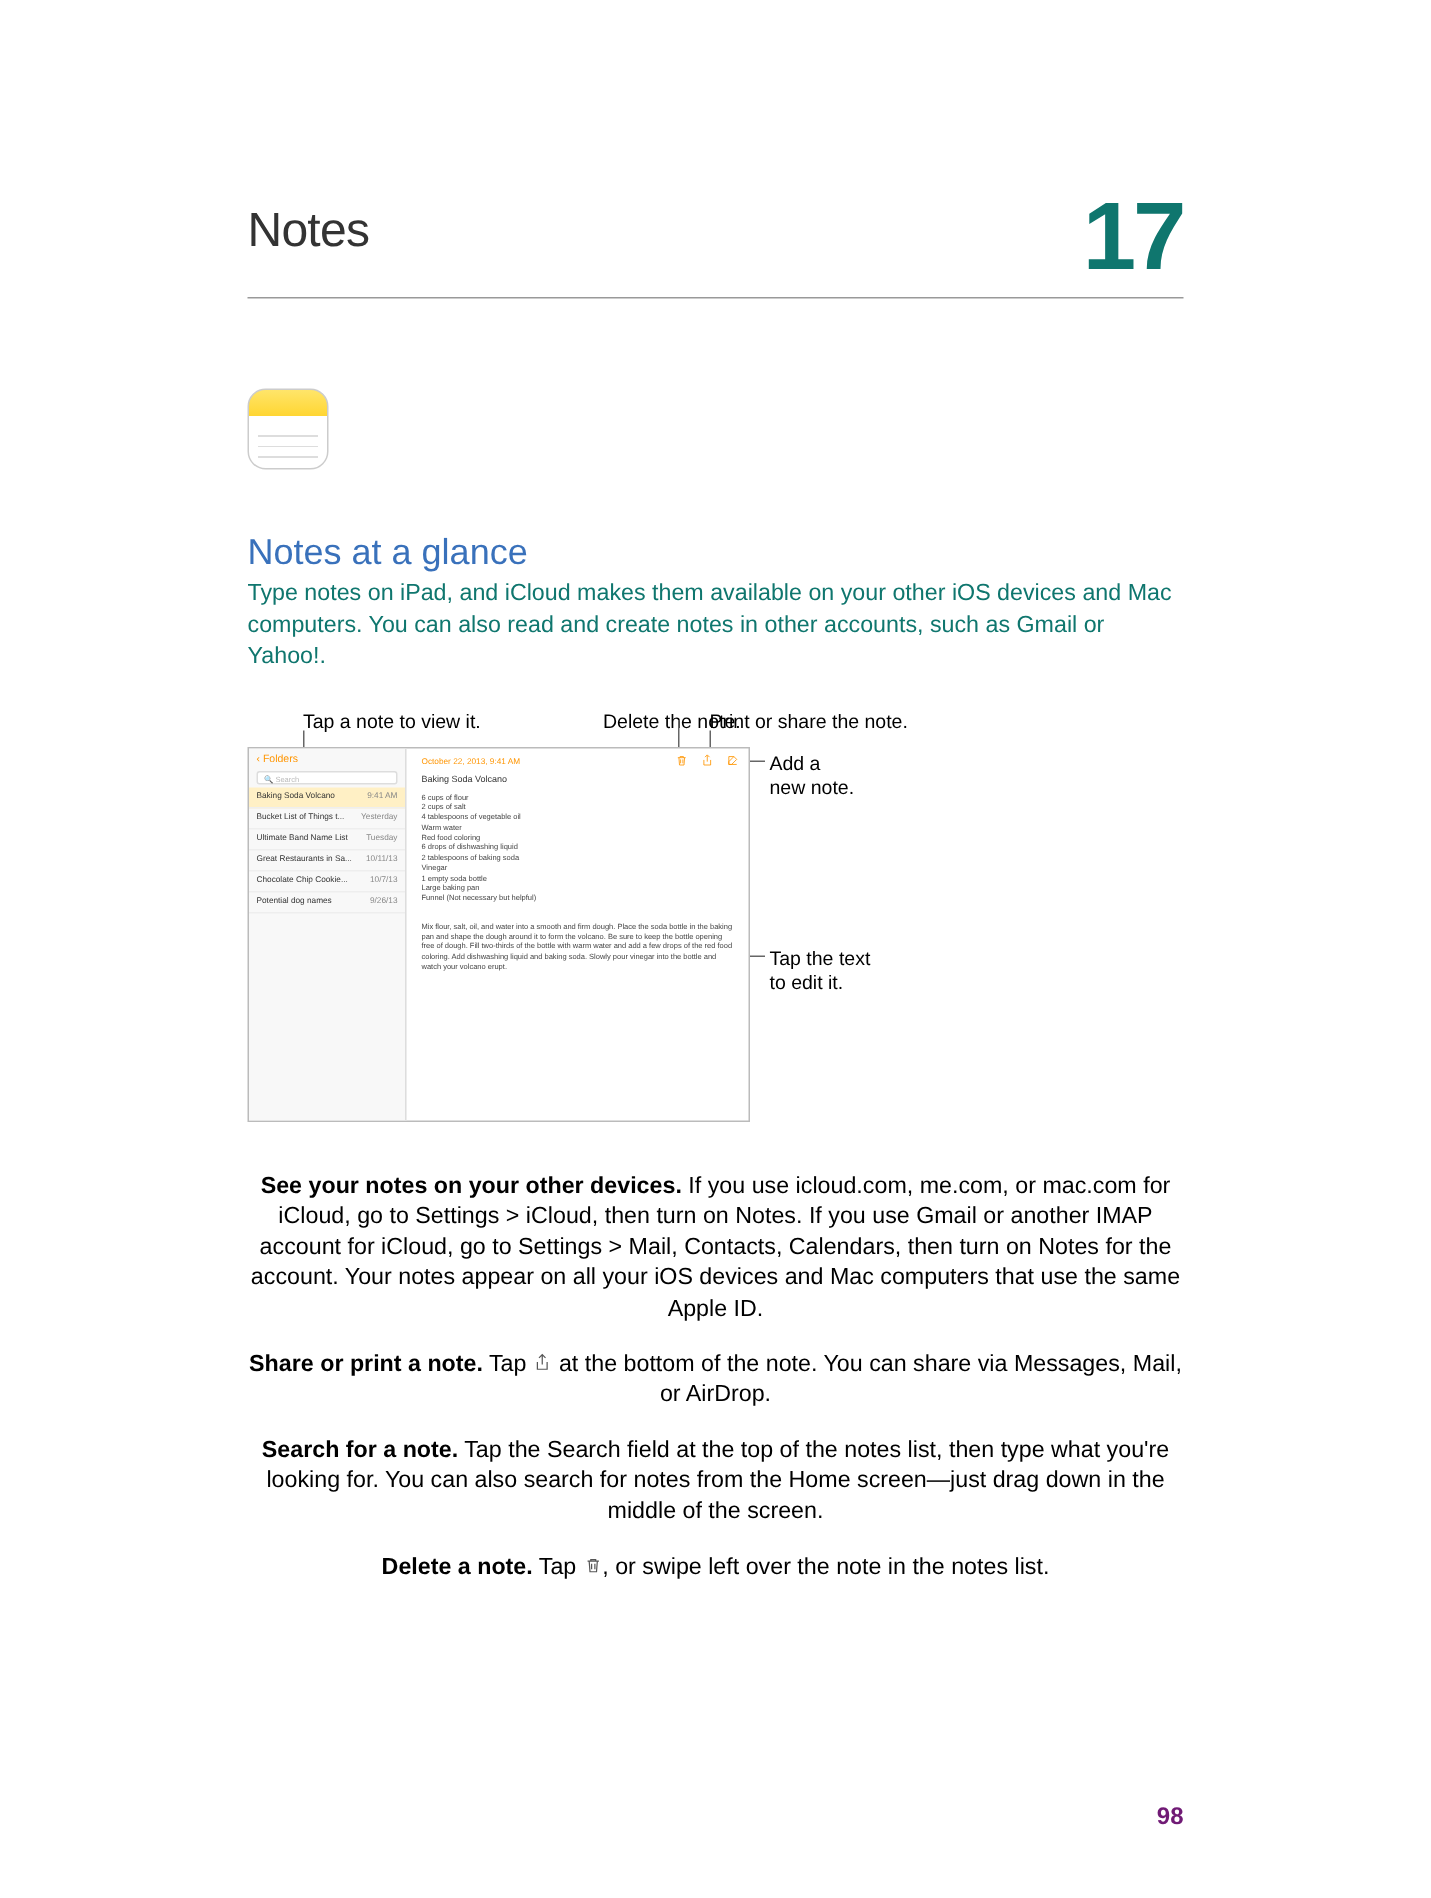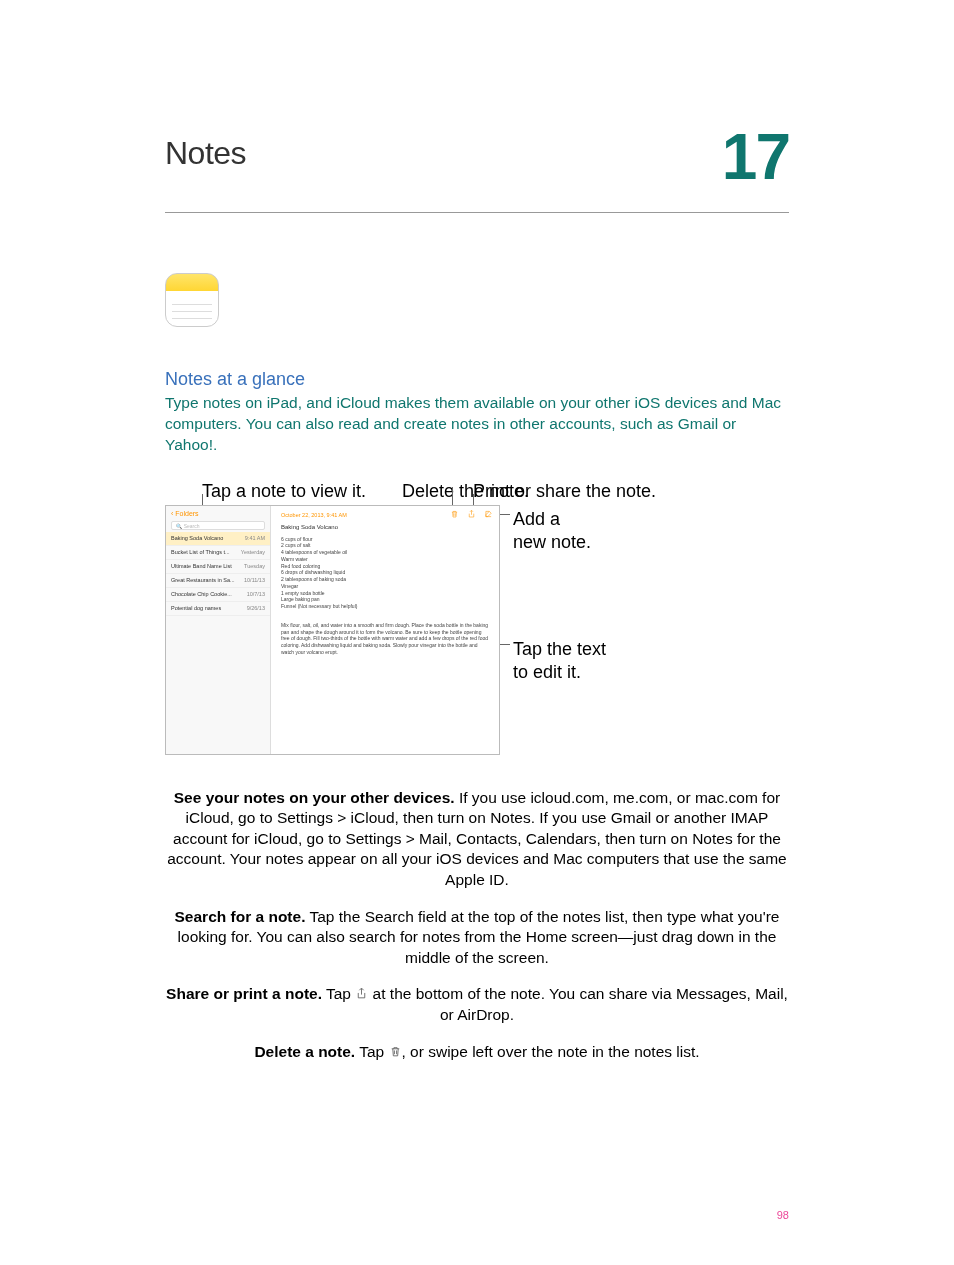--- a/index.html
+++ b/index.html
@@ -12,21 +12,21 @@
     color: #000;
   }
   .page {
     padding: 135px 165px 0 165px;
   }
   .chapter-header {
     display: flex;
     justify-content: space-between;
     align-items: flex-start;
     border-bottom: 0.5px solid #999;
-    padding-bottom: 32px;
+    padding-bottom: 18px;
     margin-bottom: 60px;
   }
   .chapter-title {
     font-size: 32px;
     font-weight: 500;
     color: #333;
     letter-spacing: -0.5px;
   }
   .chapter-number {
     font-size: 64px;
@@ -46,39 +46,39 @@
     overflow: hidden;
   }
   .app-icon::after {
     content: "";
     position: absolute;
     left: 6px; right: 6px;
     top: 24px; bottom: 4px;
     background: repeating-linear-gradient(to bottom, transparent 0, transparent 6px, #ddd 6px, #ddd 7px);
   }
   .section-heading {
-    font-size: 18px;
+    font-size: 24px;
     font-weight: 400;
     color: #3971bb;
     margin-bottom: 3px;
   }
   .intro-text {
     font-size: 15.5px;
     line-height: 1.35;
     color: #0f766e;
     margin-bottom: 24px;
   }
   .figure {
     position: relative;
     margin: 0 0 28px 0;
     height: 280px;
   }
   .callout {
     position: absolute;
-    font-size: 18px;
+    font-size: 13px;
     line-height: 1.3;
     color: #000;
   }
   .callout-line {
     position: absolute;
     background: #666;
   }
   
   .ipad {
     position: absolute;
@@ -148,22 +148,23 @@
     margin-bottom: 16px;
     color: #000;
     text-align: center;
   }
   .body-para strong { font-weight: 600; }
   .inline-icon { display:inline-block; width:13px; height:13px; vertical-align:-1px; }
   .page-number {
     position: absolute;
     bottom: 44px;
     right: 165px;
-    font-size: 11px;
-    color: #ec4899;
+    font-size: 16px;
+    color: #701a75;
+    font-weight: bold;
   }
 </style>
 </head>
 <body>
 
 <div class="page">
 
   <div class="chapter-header">
     <div class="chapter-title">Notes</div>
     <div class="chapter-number">17</div>
@@ -257,28 +258,28 @@
 Funnel (Not necessary but helpful)</div>
         <div class="ipad-note-para">Mix flour, salt, oil, and water into a smooth and firm dough.  Place the soda bottle in the baking pan and shape the dough around it to form the volcano.  Be sure to keep the bottle opening free of dough.  Fill two-thirds of the bottle with warm water and add a few drops of the red food coloring. Add dishwashing liquid and baking soda. Slowly pour vinegar into the bottle and watch your volcano erupt.</div>
       </div>
     </div>
   </div>
 
   <p class="body-para">
     <strong>See your notes on your other devices.</strong><span> If you use icloud.com, me.com, or mac.com for iCloud, go to Settings &gt; iCloud, then turn on Notes. If you use Gmail or another IMAP account for iCloud, go to Settings &gt; Mail, Contacts, Calendars, then turn on Notes for the account. Your notes appear on all your iOS devices and Mac computers that use the same Apple ID.</span>
   </p>
   <p class="body-para">
-    <strong>Search for a note.</strong><span> Tap the Search field at the top of the notes list, then type what you're looking for. You can also search for notes from the Home screen—just drag down in the middle of the screen.</span>
-  </p>
-  <p class="body-para">
     <strong>Share or print a note.</strong><span> Tap </span><svg class="inline-icon" viewBox="0 0 24 24" fill="none" stroke="#555" stroke-width="1.5">
         <path d="M12 3v11M8 6l4-4 4 4M6 11v9h12v-9"></path>
       </svg><span> at the bottom of the note. You can share via Messages, Mail, or AirDrop.</span>
   </p>
   <p class="body-para">
+    <strong>Search for a note.</strong><span> Tap the Search field at the top of the notes list, then type what you're looking for. You can also search for notes from the Home screen—just drag down in the middle of the screen.</span>
+  </p>
+  <p class="body-para">
     <strong>Delete a note.</strong><span> Tap </span><svg class="inline-icon" viewBox="0 0 24 24" fill="none" stroke="#555" stroke-width="1.5">
         <path d="M5 7h14M9 7V5h6v2M7 7l1 13h8l1-13M10 10v7M14 10v7"></path>
       </svg><span>, or swipe left over the note in the notes list.</span>
   </p>
 
 </div>
 
 <div class="page-number">98</div>
 
 </body></html>

